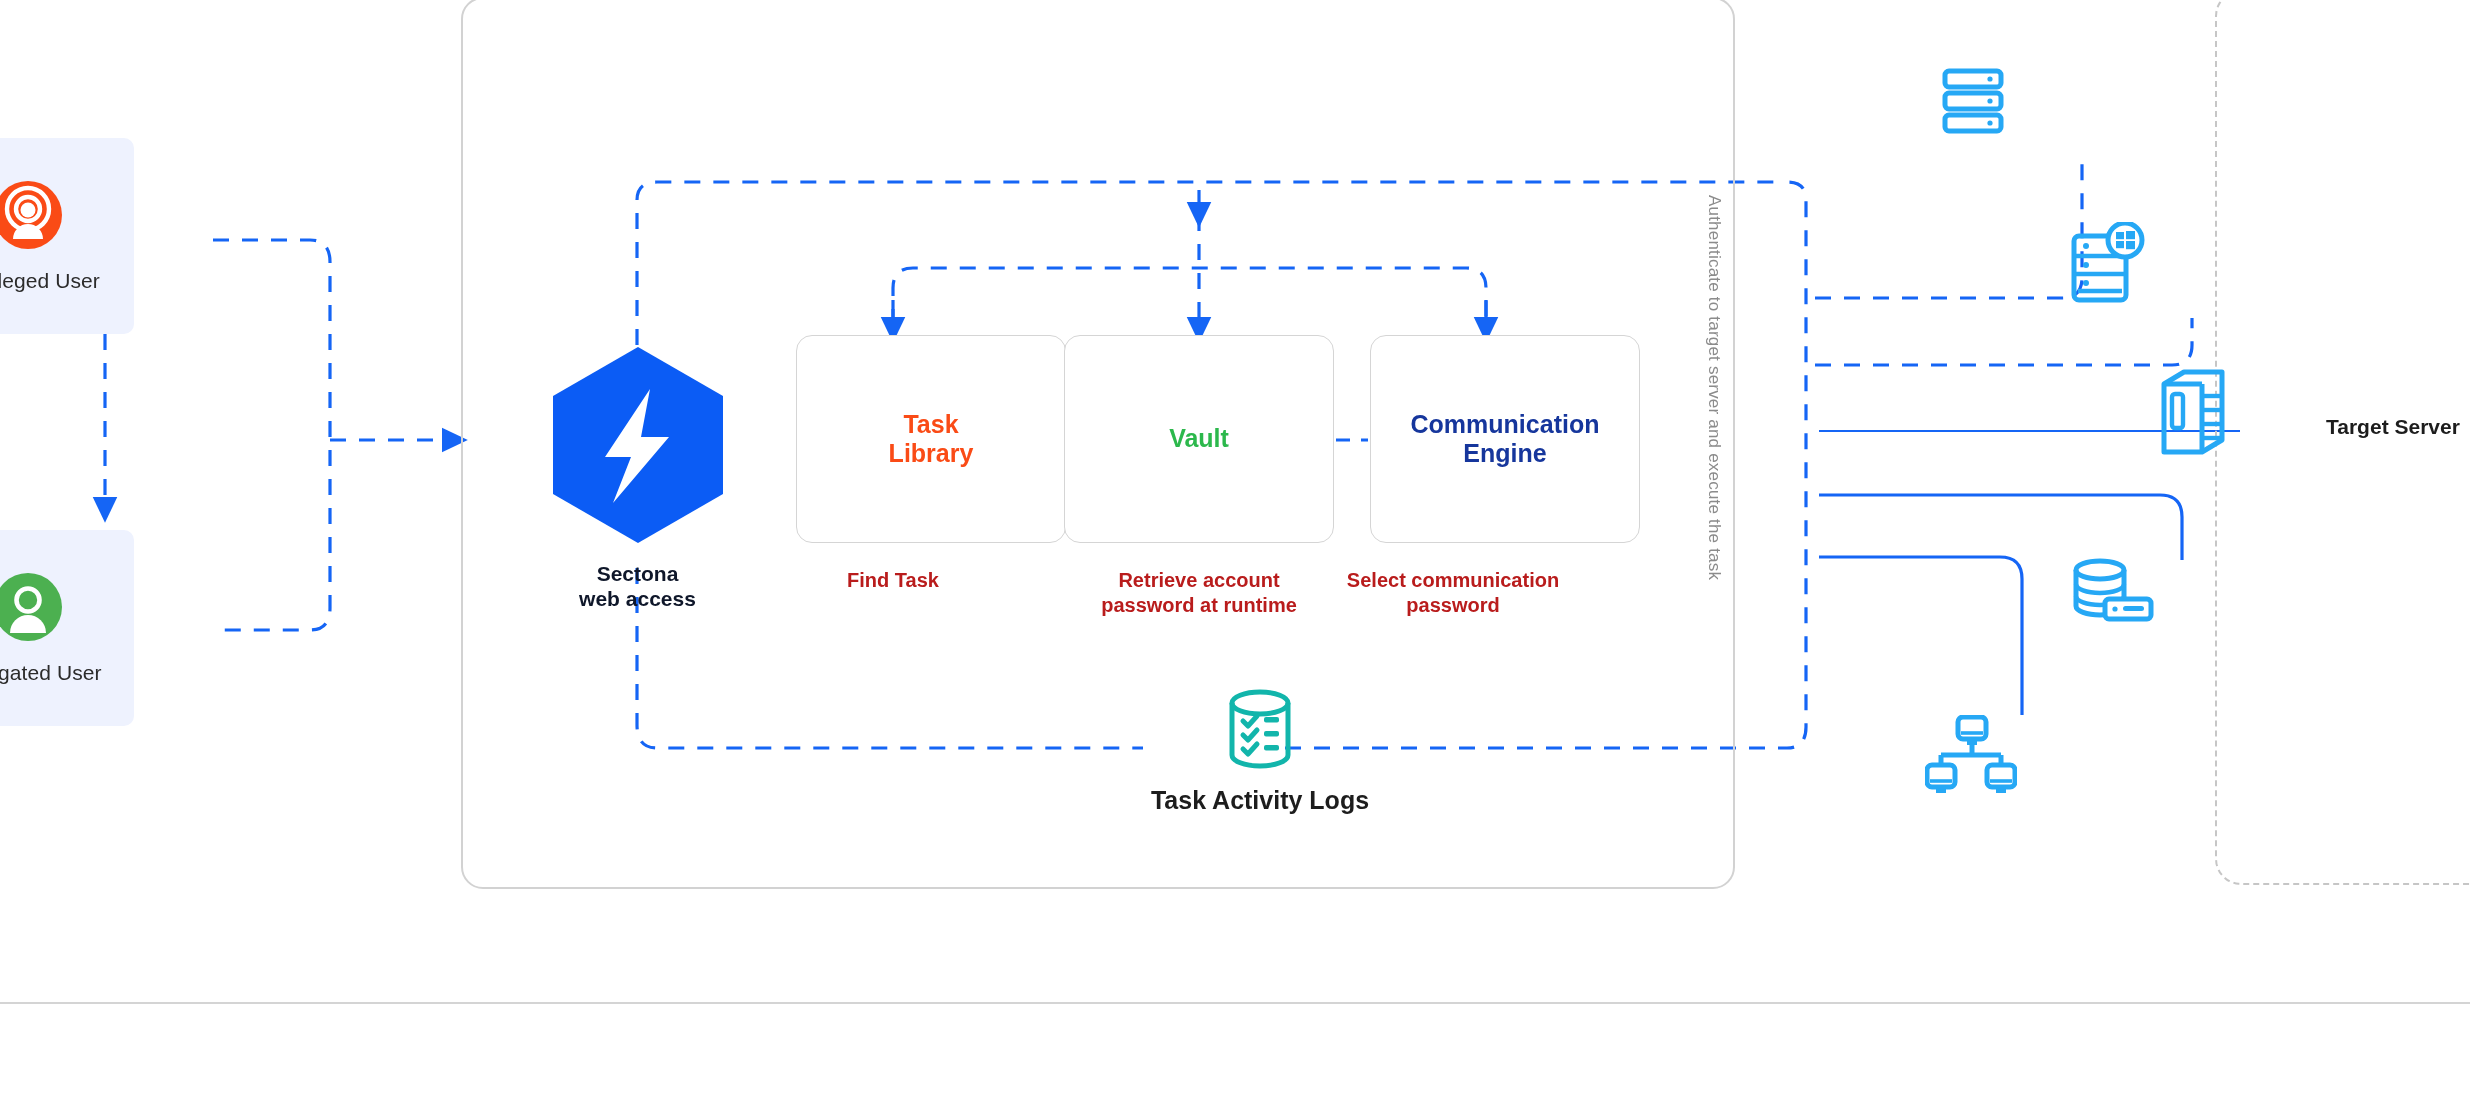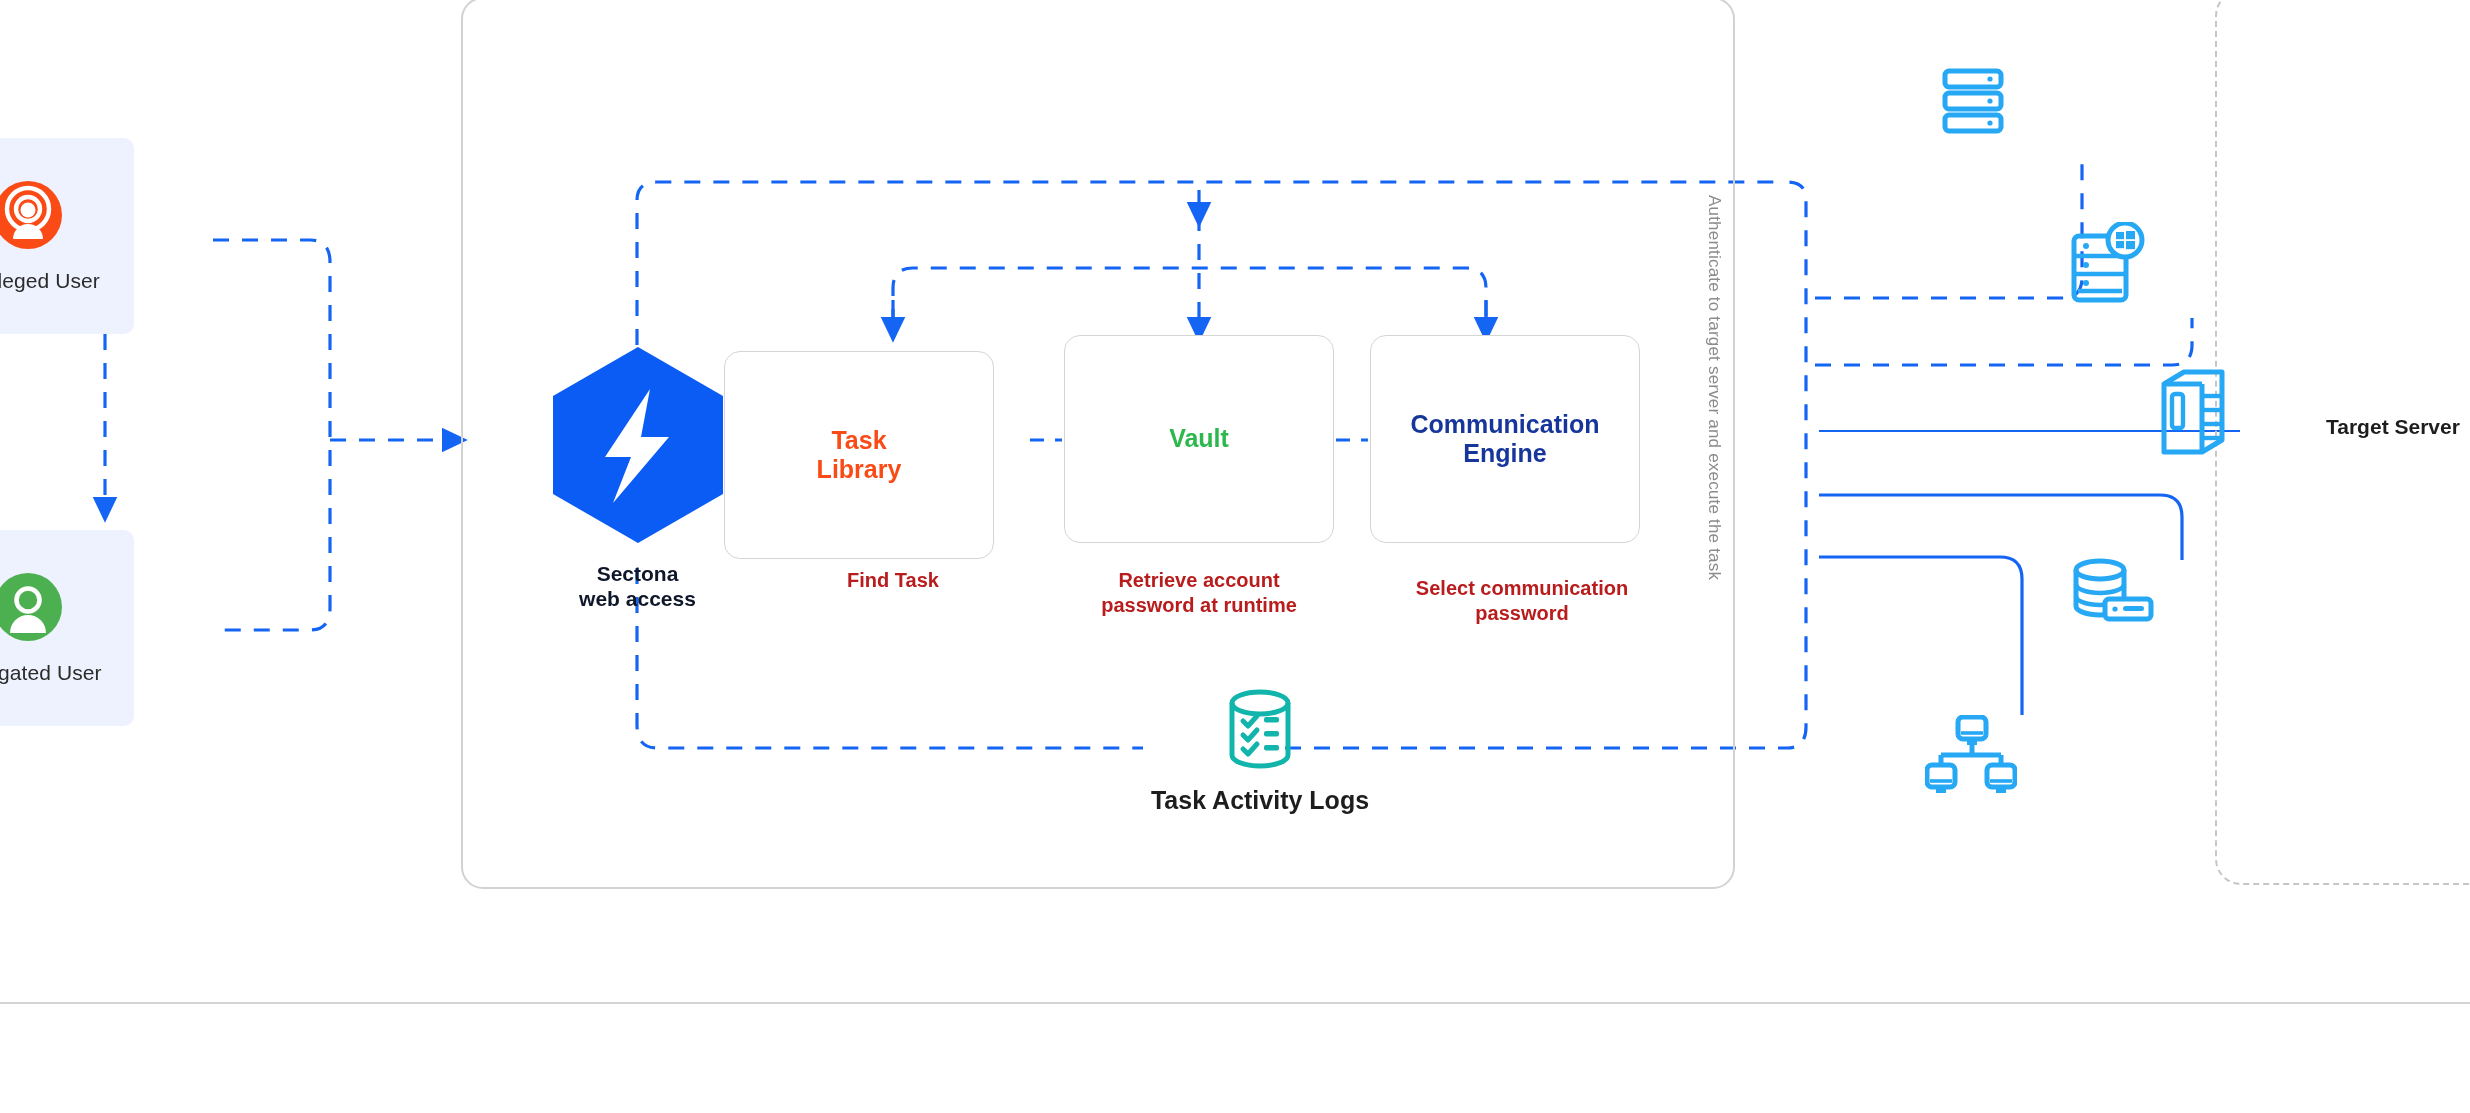--- a/index.html
+++ b/index.html
@@ -96,26 +96,26 @@
   }
   .stage-cap {
     position: absolute;
     width: 290px;
     text-align: center;
     font-size: 20px;
     font-weight: bold;
     color: #b91c1c;
     line-height: 1.25;
   }
-  #box-task      { left: 724px;  top: 335px; margin-top: 16px; }
+  #box-task      { left: 796px;  top: 335px; }
   #box-vault     { left: 1064px; top: 335px; }
   #box-comm      { left: 1370px; top: 335px; justify-content: center; }
   #cap-task      { left: 748px;  top: 568px; }
   #cap-vault     { left: 1054px; top: 568px; }
-  #cap-comm      { left: 1377px; top: 568px; margin-top: 8px; }
+  #cap-comm      { left: 1308px; top: 568px; }
 
   
   #logs-node {
     position: absolute;
     left: 1080px;
     top: 688px;
     width: 360px;
     text-align: center;
   }
   #logs-node .cap {

